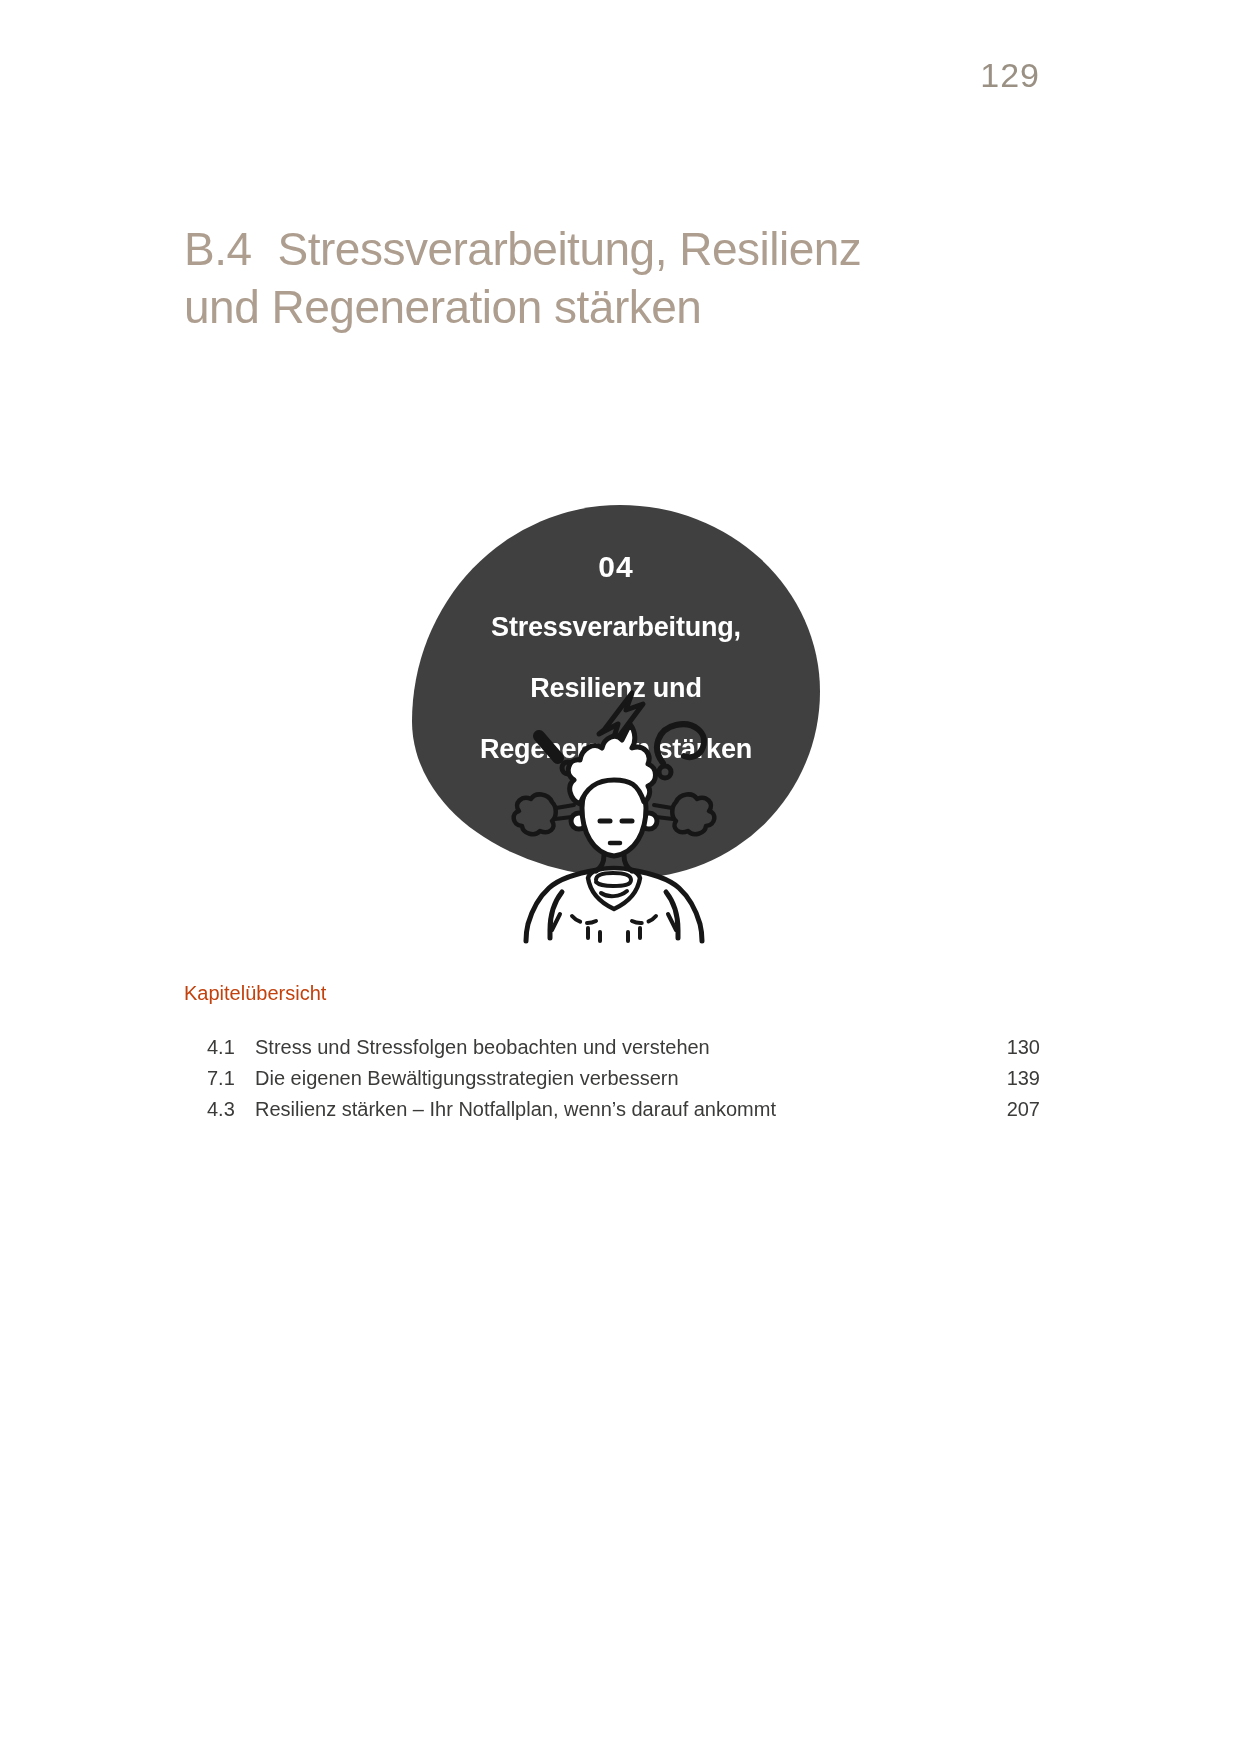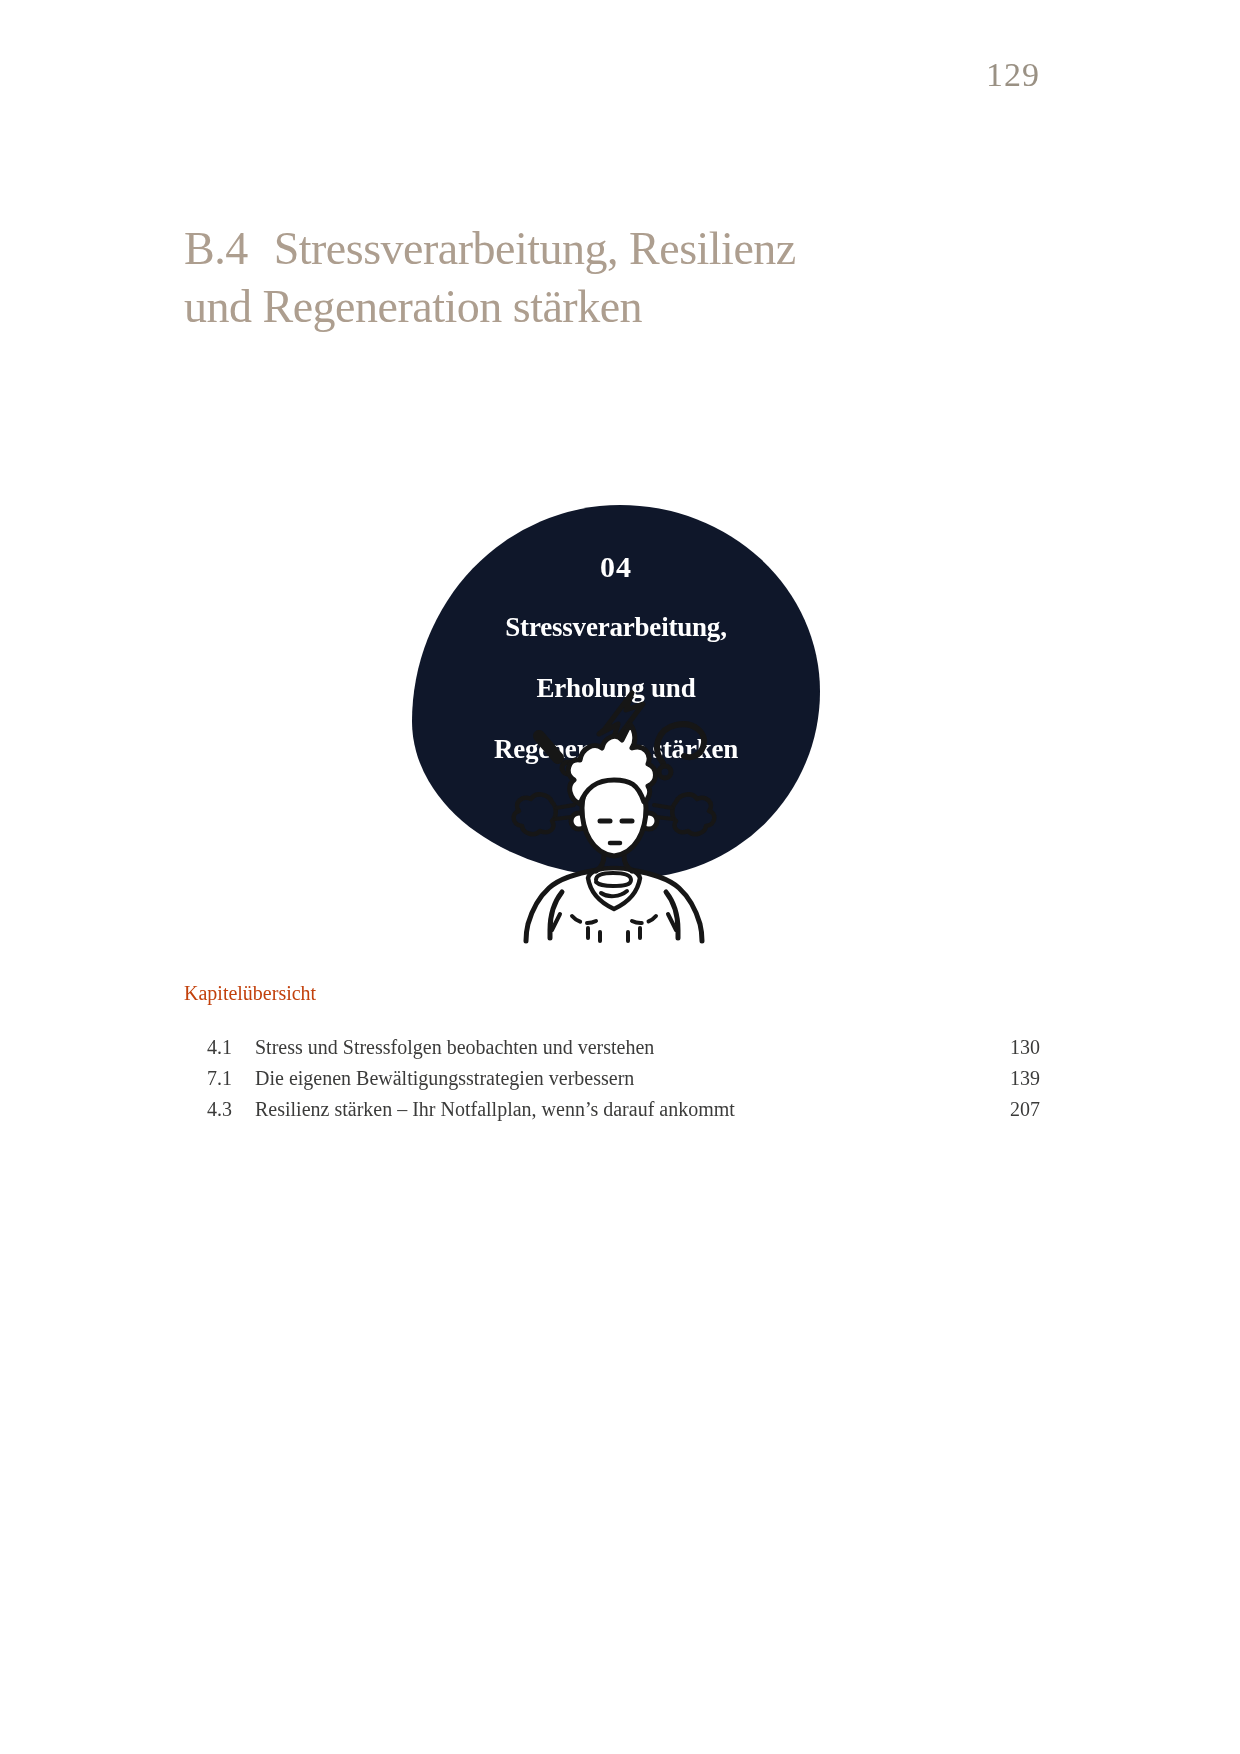--- a/index.html
+++ b/index.html
@@ -1,21 +1,21 @@
 <!DOCTYPE html>
 <html lang="de"><head>
 <meta charset="utf-8">
 <style>
   html,body{margin:0;padding:0;background:#ffffff;}
   .page{
     position:relative;
     width:1240px;
     height:1664px;
     background:#ffffff;
-    font-family:Liberation Serif, serif;
+    font-family:Liberation Sans, sans-serif;
     overflow:hidden;
   }
   .page-number{
     position:absolute;
     top:56px;
     right:200px;
     font-size:34px;
     letter-spacing:1px;
     color:#9a9184;
   }
@@ -29,21 +29,21 @@
     letter-spacing:-0.5px;
     color:#ad9e8f;
   }
   .chapter-heading .prefix{margin-right:26px;}
   .blob{
     position:absolute;
     left:412px;
     top:505px;
     width:408px;
     height:373px;
-    background:#0f172a;
+    background:#404040;
     border-radius:51% 49% 46% 54% / 58% 50% 50% 42%;
   }
   .blob-text{
     position:absolute;
     top:40px;
     left:0;
     right:0;
     text-align:center;
     color:#ffffff;
     font-weight:700;
@@ -101,21 +101,21 @@
 
   <div class="chapter-heading">
     <div><span class="prefix">B.4</span><span>Stressverarbeitung, Resilienz</span></div>
     <div>und Regeneration stärken</div>
   </div>
 
   <div class="blob">
     <div class="blob-text">
       <div class="blob-number">04</div>
       <div class="blob-line">Stressverarbeitung,</div>
-      <div class="blob-line">Erholung und</div>
+      <div class="blob-line">Resilienz und</div>
       <div class="blob-line">Regeneration stärken</div>
     </div>
   </div>
 
   <svg class="illustration" viewBox="0 0 229 262" aria-hidden="true">
 
     <g>
       <path class="ln" stroke-width="5" d="M104,42 L132,5 L126,22 L143,16 L111,59 L118,36 L99,46 Z"></path>
     </g>
 

